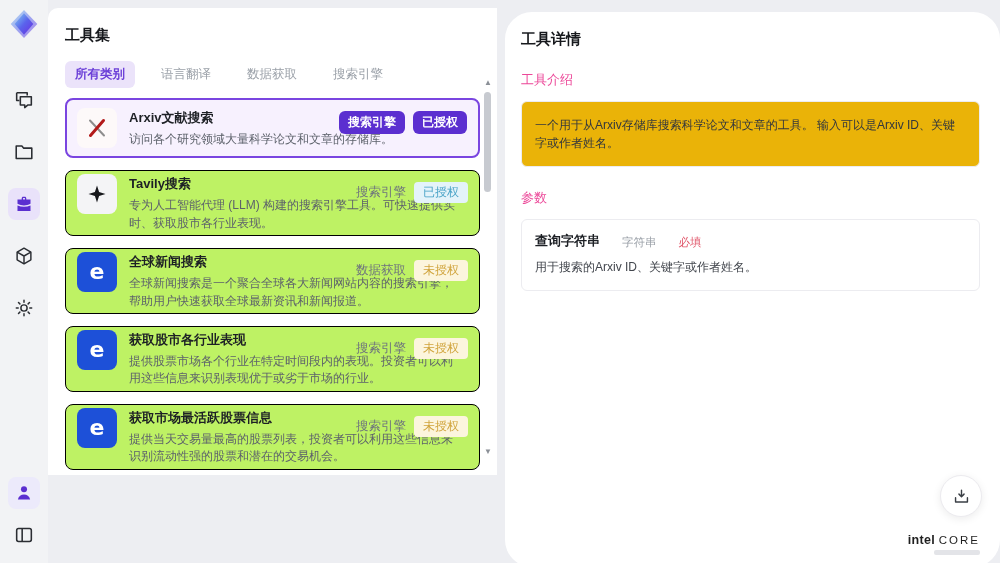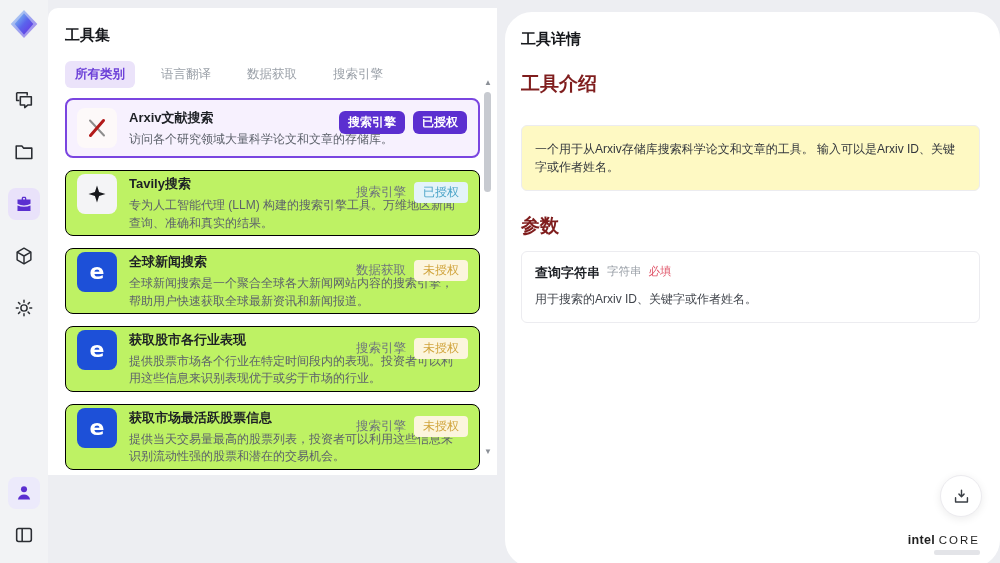--- a/index.html
+++ b/index.html
@@ -74,27 +74,27 @@
   .sb-arrow.down { bottom:8px; }
   .sb-thumb { position:absolute; left:2px; top:14px; width:7px; height:100px;
     background:#c7cad0; border-radius:4px; cursor:pointer; }
 
   
   .detail-panel {
     position:absolute; left:505px; top:12px; width:495px; height:555px;
     background:#ffffff; border-top-left-radius:10px; padding:18px 20px 0 16px;border-radius:27px;
   }
   .detail-title { font-size:15px; font-weight:bold; color:#17191d; }
-  .section-h { font-size:19px; font-weight:bold; color:#7f1d1d; margin-top:22px; }
+  .section-h { font-size:13px; font-weight:normal; color:#ec4899; margin-top:22px; }
   .info-box {
-    margin-top:28px; border:1px solid #ececf0; border-radius:6px; background:#fef9c3;
+    margin-top:12px; border:1px solid #ececf0; border-radius:6px; background:#eab308;
     padding:14px 13px; font-size:12px; color:#33373d; line-height:1.5;
   }
   .param-box { margin-top:12px; border:1px solid #ececf0; border-radius:6px; padding:12px 13px 14px; }
-  .param-head { display:flex; align-items:flex-start; gap:7px; }
+  .param-head { display:flex; align-items:flex-end; gap:22px; }
   .param-name { font-size:13px; font-weight:bold; color:#1d2025; }
   .param-type { font-size:11.5px; color:#9aa0a8; }
   .param-req { font-size:11.5px; color:#e0566a; }
   .param-desc { margin-top:9px; font-size:12px; color:#42464d; }
 
   
   .fab {
     position:absolute; right:18px; bottom:46px; width:42px; height:42px; border-radius:50%;
     background:#fff; border:1px solid #ecebef; box-shadow:0 2px 8px rgba(0,0,0,.08);
     display:flex; align-items:center; justify-content:center; cursor:pointer; color:#3a3f45;
@@ -199,21 +199,21 @@
     </div>
 
     <div class="card">
       <div class="tool-icon">
         <svg width="24" height="24" viewBox="0 0 24 24" fill="#17181c">
           <path d="M12 3.5l2.1 6.4 6.4 2.1-6.4 2.1L12 20.5l-2.1-6.4-6.4-2.1 6.4-2.1z"></path>
         </svg>
       </div>
       <div class="card-body">
         <div class="card-name">Tavily搜索</div>
-        <div class="card-desc">专为人工智能代理 (LLM) 构建的搜索引擎工具。万维地区新闻查询、准确和真实的结果。</div>
+        <div class="card-desc">专为人工智能代理 (LLM) 构建的搜索引擎工具。可快速提供实时、获取股市各行业表现。</div>
       </div>
       <div class="badges">
         <span class="cat-text">搜索引擎</span>
         <span class="pill ok">已授权</span>
       </div>
     </div>
 
     <div class="card">
       <div class="tool-icon blue">
         <span class="eglyph">e</span>

